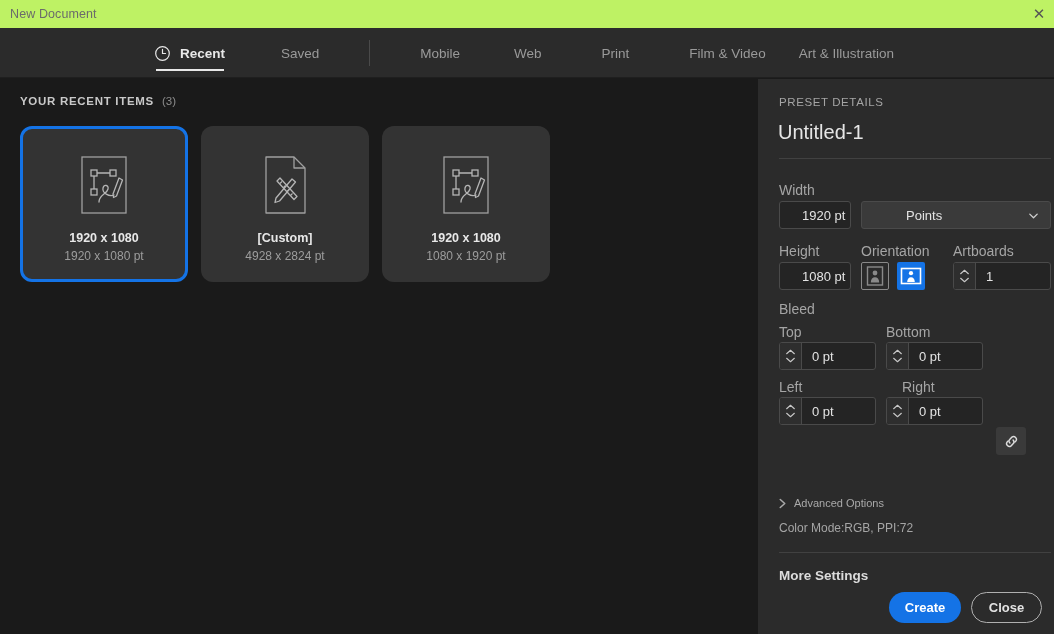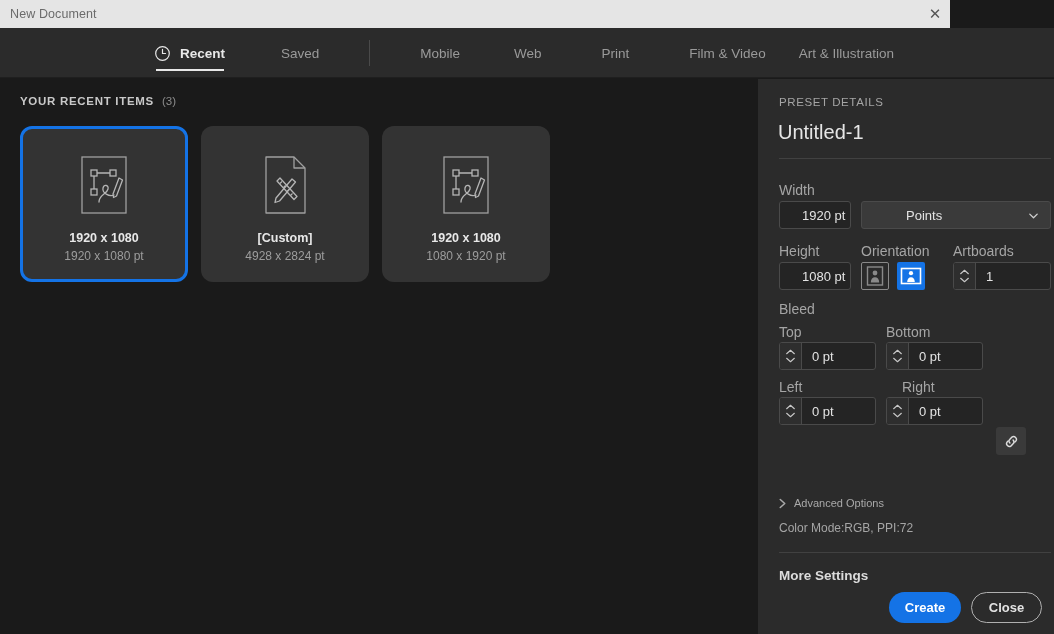--- a/index.html
+++ b/index.html
@@ -10,22 +10,22 @@
     overflow: hidden;
     background: #1a1a1a;
     font-family: "Liberation Sans", sans-serif;
     -webkit-font-smoothing: antialiased;
   }
 
   
   .titlebar {
     position: absolute;
     left: 0; top: 0;
-    width: 950px; height: 28px;
-    background: #e5e5e5;
+    width: 1054px; height: 28px;
+    background: #bef264;
     display: flex;
     align-items: center;
   }
   .titlebar-text {
     margin-left: 10px;
     font-size: 12.5px;
     color: #6b6b6b;
     letter-spacing: .1px;
   }
   .titlebar-close {

